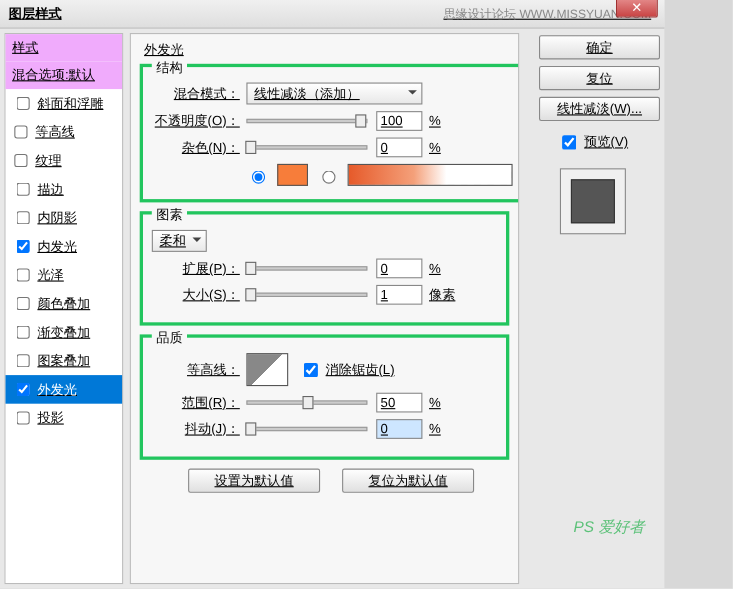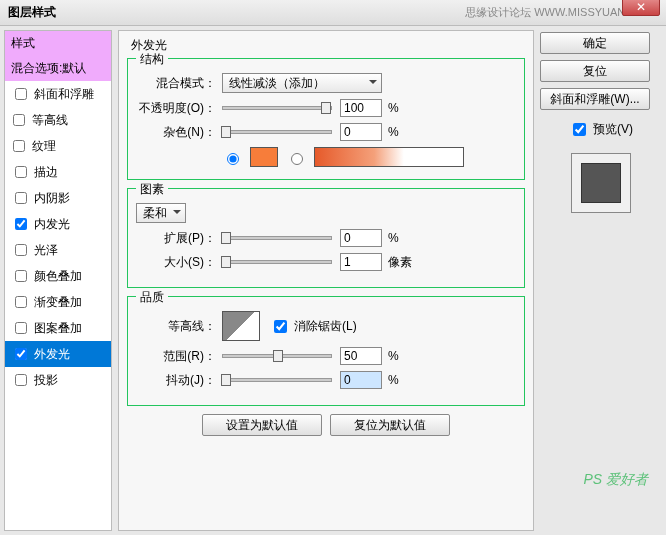--- a/index.html
+++ b/index.html
@@ -1,35 +1,35 @@
 <!DOCTYPE html>
 <html><head>
 <meta charset="utf-8">
 <style>
 * { box-sizing: border-box; font-family: "Microsoft YaHei", SimSun, sans-serif; font-size: 12px; }
 body { margin: 0; padding: 0; background: #d8d8d8; }
-.window { width: 666px; height: 535px; background: #e8e8e8; position: relative; }
+.window { width: 604px; height: 535px; background: #e8e8e8; position: relative; text-decoration: underline; }
 .titlebar { height: 26px; background: linear-gradient(#f0f0f0, #dedede); display: flex; align-items: center; padding: 0 8px; border-bottom: 1px solid #bbb; }
 .titlebar .title { flex: 1; font-weight: bold; }
 .titlebar .forum { color: #888; font-size: 11px; margin-right: 4px; }
 .close-btn { width: 38px; height: 18px; background: linear-gradient(#e48a8a, #c84444); border: 1px solid #a03030; border-radius: 2px; color: #fff; display: flex; align-items: center; justify-content: center; cursor: pointer; position: absolute; right: 6px; top: -2px; font-size: 10px; }
 .body { display: flex; padding: 4px; height: calc(100% - 26px); }
 .left { width: 108px; border: 1px solid #bbb; background: #fff; margin-right: 6px; padding: 0; }
 .left .hdr { padding: 4px 6px; background: #f0abfc; }
 .left .item { padding: 4px 6px; display: flex; align-items: center; gap: 4px; cursor: pointer; }
 .left .item.indent { padding-left: 4px; }
 .left .item.sel { background: #0078d7; color: #fff; }
 .left input[type=checkbox] { width: 12px; height: 12px; }
 .mid { flex: 1; border: 1px solid #bbb; background: #f7f7f7; margin-right: 6px; position: relative; padding: 0 8px 8px 8px; overflow: hidden; }
 .right { width: 122px; display: flex; flex-direction: column; gap: 6px; padding-top: 2px; }
-.btn { height: 22px; border: 1px solid #888; background: linear-gradient(#fefefe, #e0e0e0); border-radius: 2px; display: flex; align-items: center; justify-content: center; cursor: pointer; width: 110px; }
+.btn { height: 22px; border: 1px solid #888; background: linear-gradient(#fefefe, #e0e0e0); border-radius: 2px; display: flex; align-items: center; justify-content: center; cursor: pointer; width: 110px; margin-left: 12px; }
 .preview-chk { display: flex; align-items: center; justify-content: center; gap: 4px; margin-top: 4px; }
 .preview-box { width: 60px; height: 60px; border: 1px solid #888; background: #f0f0f0; margin: 8px auto 0 auto; display: flex; align-items: center; justify-content: center; }
 .preview-inner { width: 40px; height: 40px; background: #555; border: 1px solid #333; }
-fieldset { border: 1px solid #22c55e; margin: 4px 0 8px 0; padding: 8px 8px 10px 8px; }
+fieldset { border: 3px solid #22c55e; margin: 4px 0 8px 0; padding: 8px 8px 10px 8px; }
 .fieldset-label { position: absolute; margin-top: -16px; background: #f7f7f7; padding: 0 4px; }
 .section-head { padding: 6px 4px 0 4px; }
 .row { display: flex; align-items: center; margin: 6px 0; }
 .lbl { width: 86px; text-align: right; padding-right: 6px; }
 .slider { flex: 0 0 110px; height: 4px; background: #ccc; border: 1px solid #999; position: relative; margin-right: 8px; }
 .slider .thumb { position: absolute; top: -5px; width: 10px; height: 12px; background: #eee; border: 1px solid #666; }
 .numbox { width: 42px; height: 18px; border: 1px solid #888; background: #fff; padding: 0 3px; text-align: left; }
 .unit { margin-left: 6px; width: 30px; }
 .select { height: 20px; border: 1px solid #888; background: linear-gradient(#fff,#e8e8e8); padding: 0 18px 0 6px; display: inline-flex; align-items: center; position: relative; cursor: pointer; }
 .select::after { content: ""; position: absolute; right: 4px; top: 6px; border: 4px solid transparent; border-top-color: #444; }
@@ -204,21 +204,21 @@
 
       <div class="bottom-btns">
         <div class="btn">设置为默认值</div>
         <div class="btn">复位为默认值</div>
       </div>
     </div>
 
     <div class="right">
       <div class="btn">确定</div>
       <div class="btn">复位</div>
-      <div class="btn">斜面和浮雕(W)...</div>
+      <div class="btn">线性减淡(W)...</div>
       <div class="preview-chk">
         <input type="checkbox" checked="" style="">
         <span>预览(V)</span>
       </div>
       <div class="preview-box">
         <div class="preview-inner"></div>
       </div>
     </div>
 
   </div>

